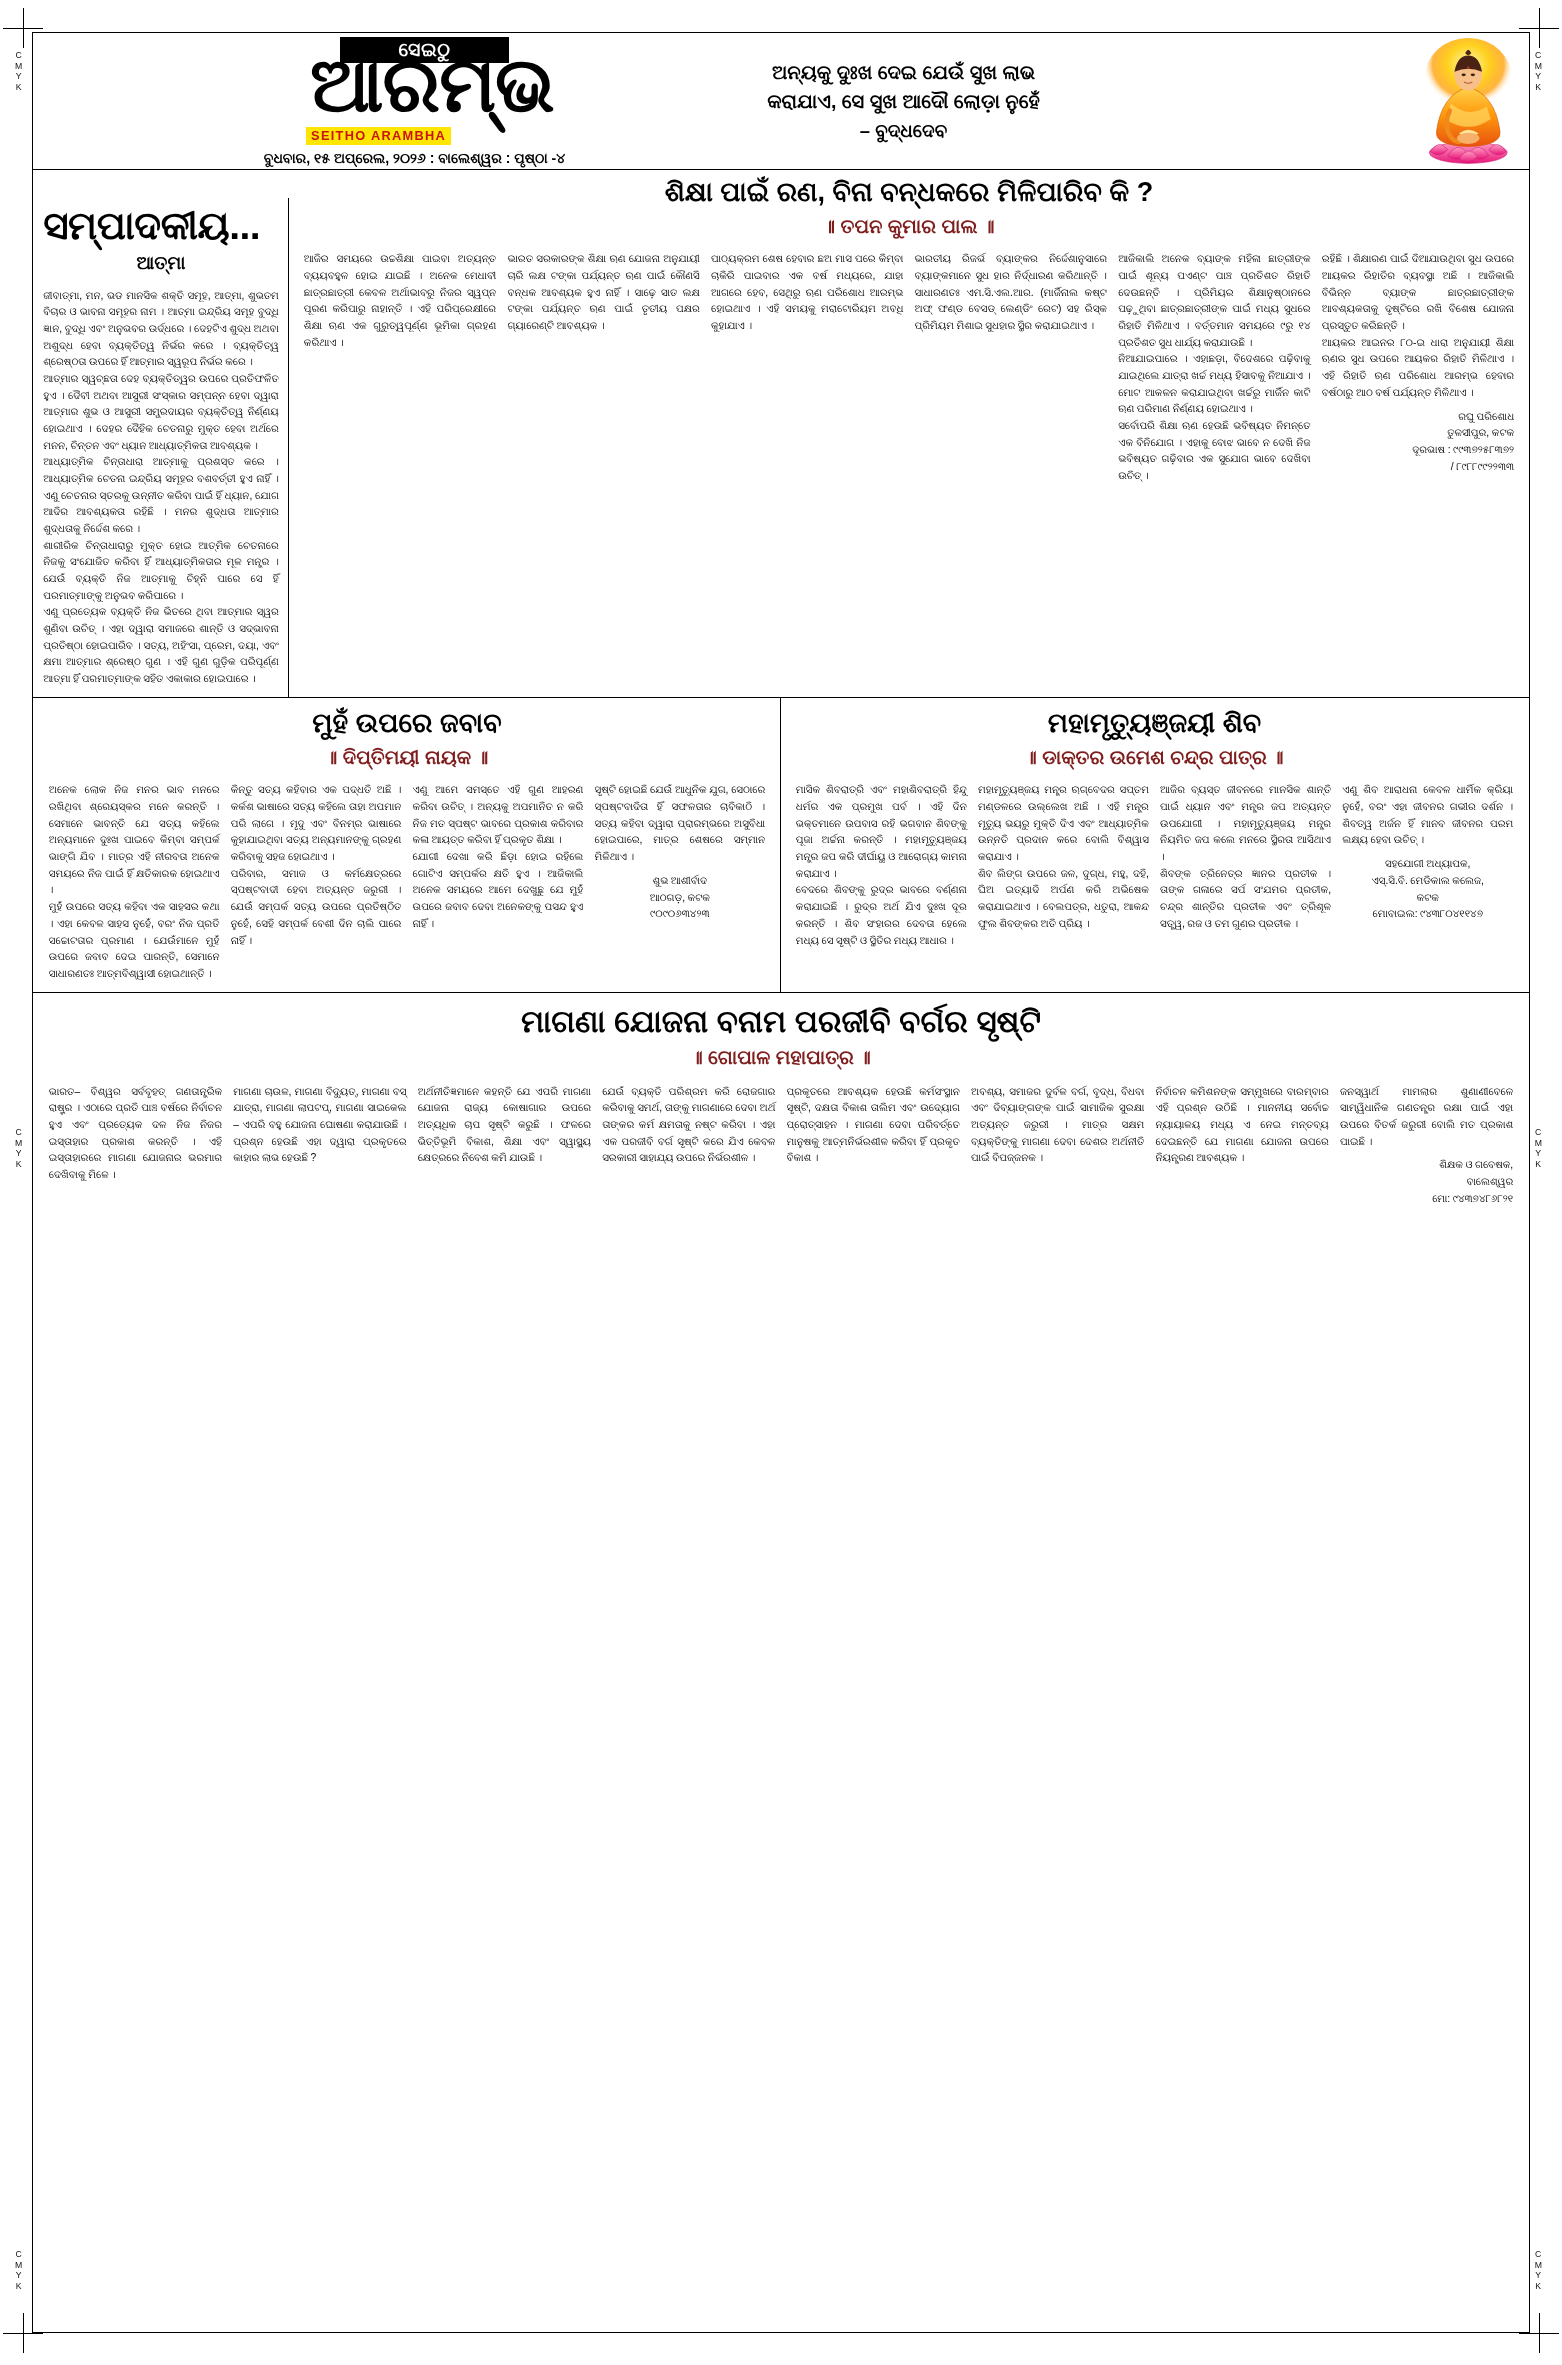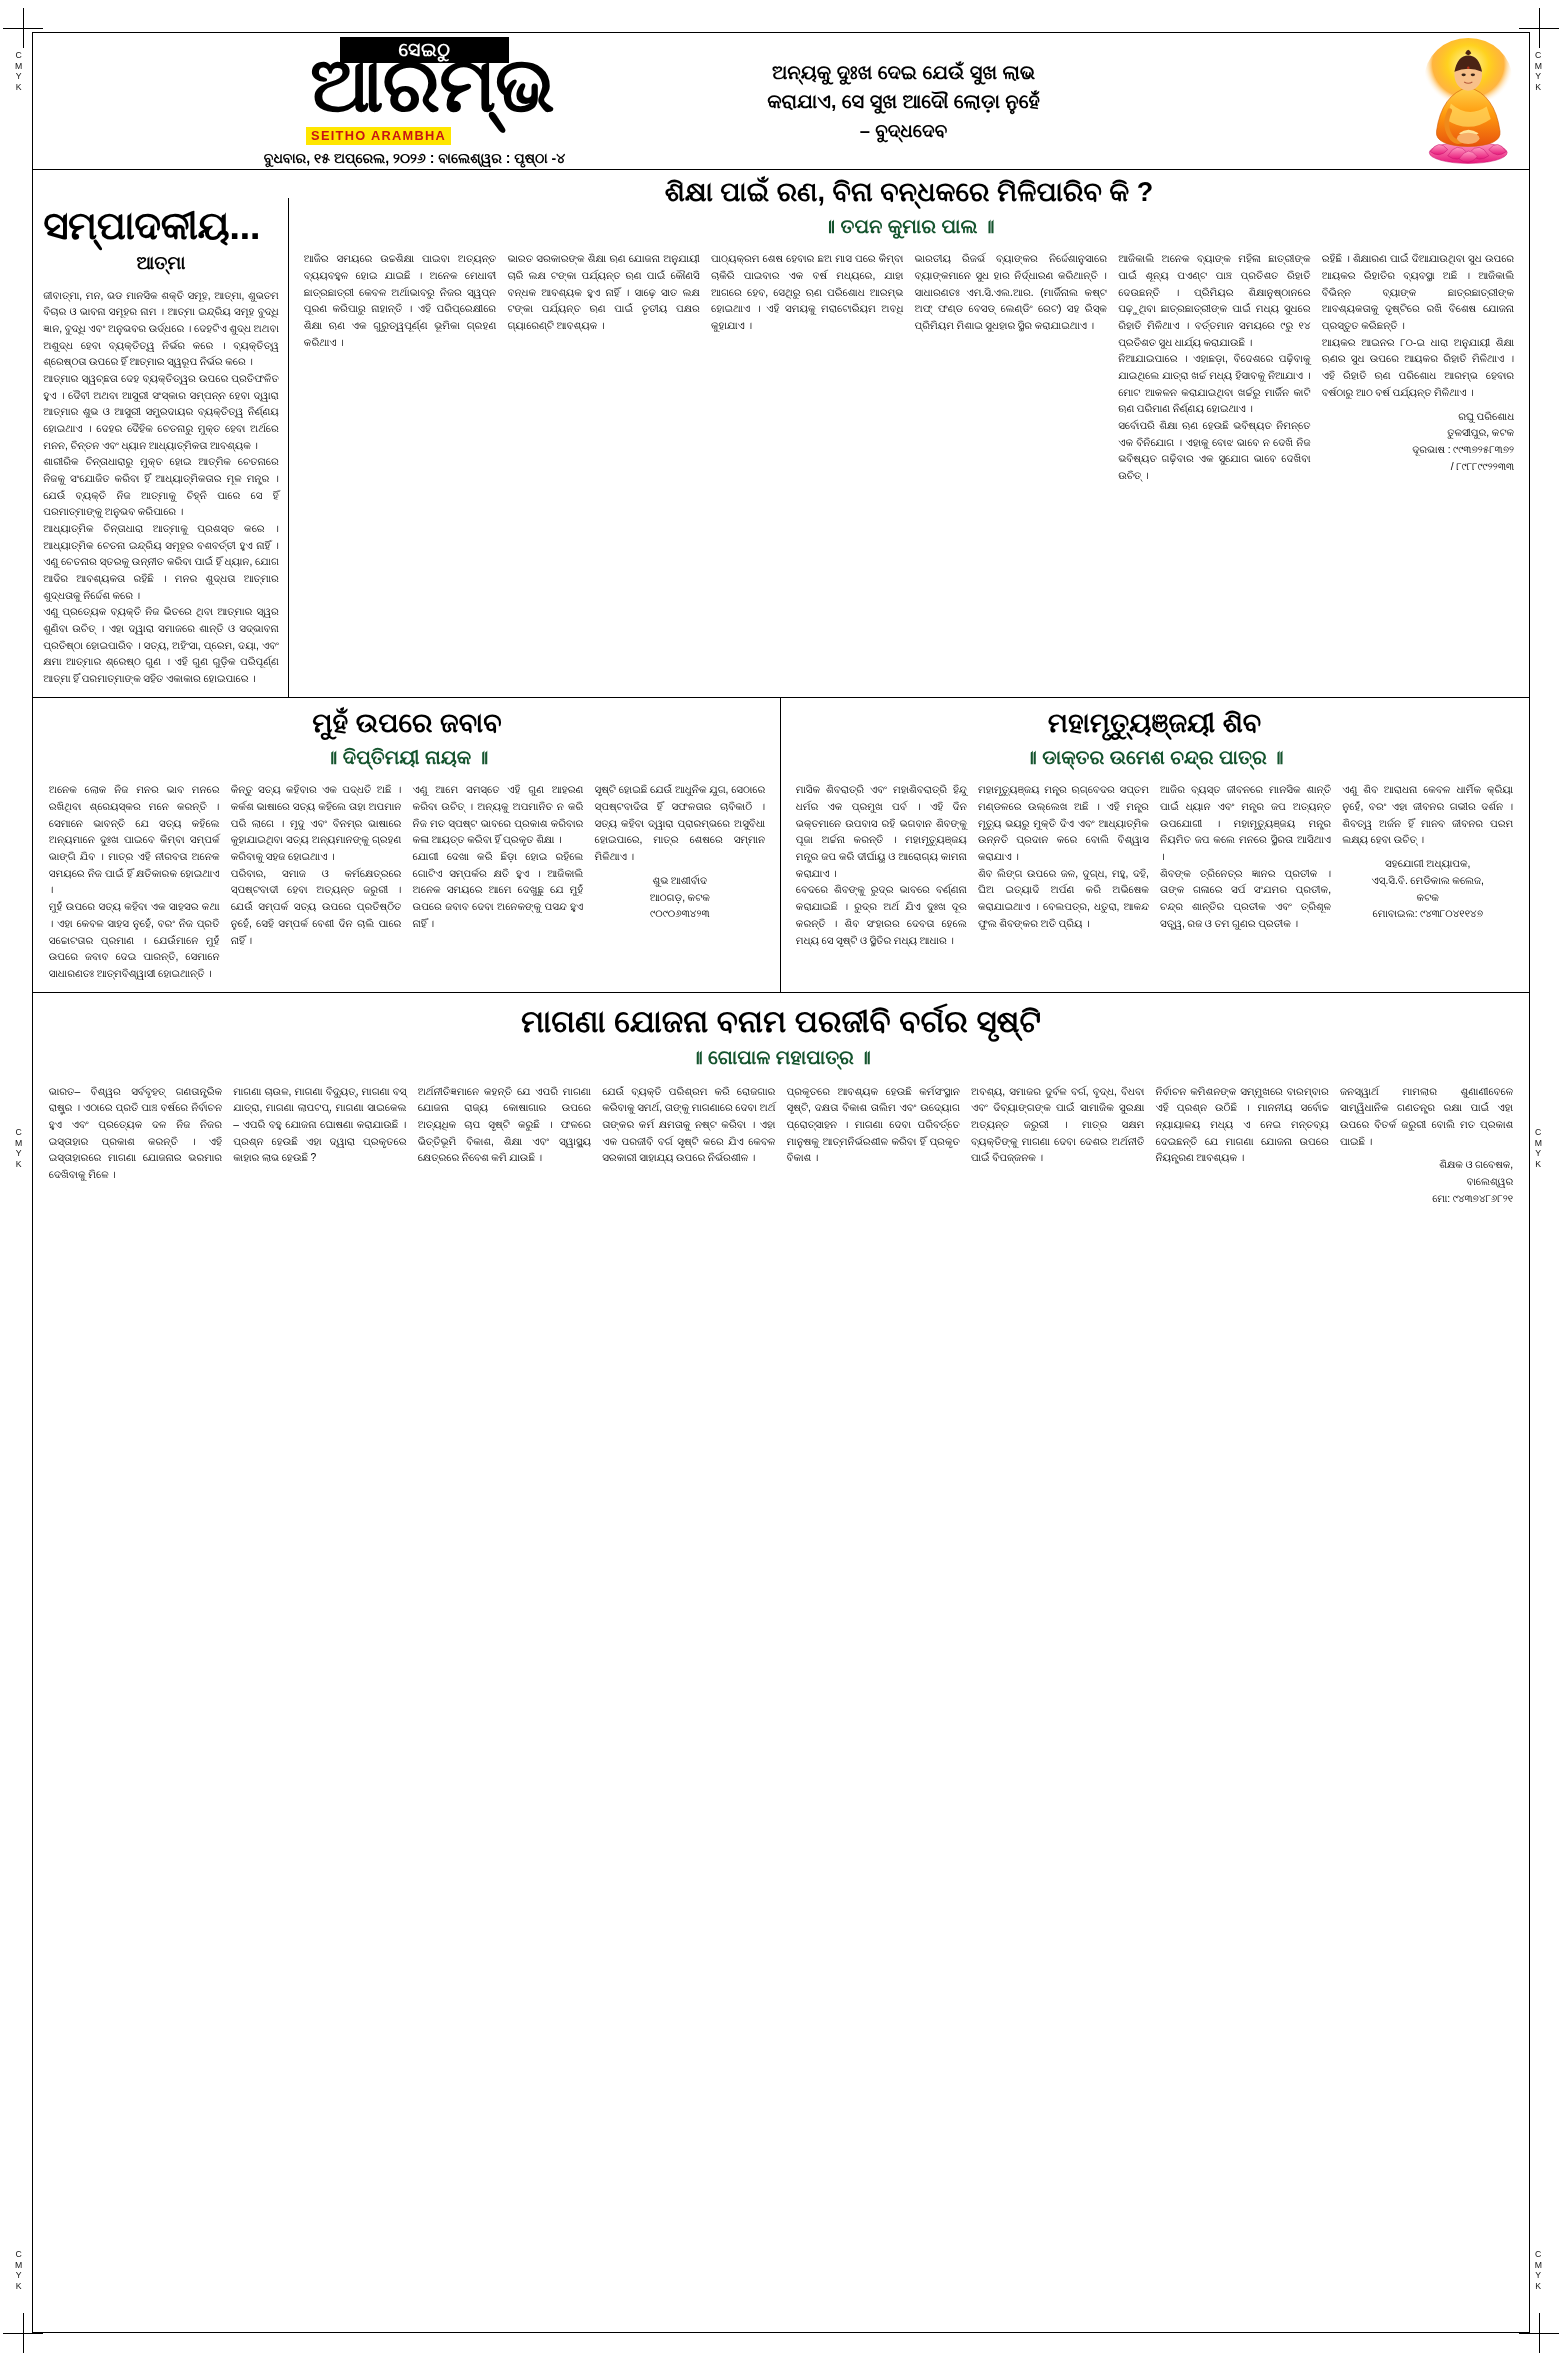--- a/index.html
+++ b/index.html
@@ -151,21 +151,21 @@
     font-weight: 700;
     text-align: center;
     color: #000;
     line-height: 1.1;
     white-space: nowrap;
   }
   .hl-byline {
     font-size: 19.5px;
     font-weight: 700;
     text-align: center;
-    color: #14532d;
+    color: #7f1d1d;
     margin-top: 7.2px;
   }
 
   .body-col {
     font-size: 10.3px;
     line-height: 1.62;
     text-align: justify;
     color: #000;
     hyphens: none;
     word-spacing: -0.3px;
@@ -265,22 +265,22 @@
     </div>
 
     <div style="display:flex; border-bottom:1.5px solid #000;">
 
       <div style="width:256px; padding:8.2px 9.2px 9.2px 10.2px; border-right:1px solid #000;margin-top:28px;">
         <div class="hl-editorial">ସମ୍ପାଦକୀୟ...</div>
         <div class="hl-sub">ଆତ୍ମା</div>
         <div style="margin-top:13.3px;" class="body-col">
           <p>ଜୀବାତ୍ମା, ମନ, ଭଡ ମାନସିକ ଶକ୍ତି ସମୂହ, ଆତ୍ମା, ଶୁଭତମ ବିଚାର ଓ ଭାବନା ସମୂହର ନାମ । ଆତ୍ମା ଇନ୍ଦ୍ରିୟ ସମୂହ ବୁଦ୍ଧି ଜ୍ଞାନ, ବୁଦ୍ଧି ଏବଂ ଅନୁଭବର ଉର୍ଦ୍ଧରେ । ଦେହଟିଏ ଶୁଦ୍ଧ ଅଥବା ଅଶୁଦ୍ଧ ହେବା ବ୍ୟକ୍ତିତ୍ୱ ନିର୍ଭର କରେ । ବ୍ୟକ୍ତିତ୍ୱ ଶ୍ରେଷ୍ଠତା ଉପରେ ହିଁ ଆତ୍ମାର ସ୍ୱରୂପ ନିର୍ଭର କରେ ।</p>
           <p>ଆତ୍ମାର ସ୍ୱଚ୍ଛତା ଦେହ ବ୍ୟକ୍ତିତ୍ୱର ଉପରେ ପ୍ରତିଫଳିତ ହୁଏ । ଦୈବୀ ଅଥବା ଆସୁରୀ ସଂସ୍କାର ସମ୍ପନ୍ନ ହେବା ଦ୍ୱାରା ଆତ୍ମାର ଶୁଭ ଓ ଆସୁରୀ ସମ୍ପ୍ରଦାୟର ବ୍ୟକ୍ତିତ୍ୱ ନିର୍ଣ୍ଣୟ ହୋଇଥାଏ । ଦେହର ଦୈହିକ ଚେତନାରୁ ମୁକ୍ତ ହେବା ଅର୍ଥରେ ମନନ, ଚିନ୍ତନ ଏବଂ ଧ୍ୟାନ ଆଧ୍ୟାତ୍ମିକତା ଆବଶ୍ୟକ ।</p>
+          <p>ଆଧ୍ୟାତ୍ମିକ ଚିନ୍ତାଧାରା ଆତ୍ମାକୁ ପ୍ରଶସ୍ତ କରେ । ଆଧ୍ୟାତ୍ମିକ ଚେତନା ଇନ୍ଦ୍ରିୟ ସମୂହର ବଶବର୍ତ୍ତୀ ହୁଏ ନାହିଁ । ଏଣୁ ଚେତନାର ସ୍ତରକୁ ଉନ୍ନୀତ କରିବା ପାଇଁ ହିଁ ଧ୍ୟାନ, ଯୋଗ ଆଦିର ଆବଶ୍ୟକତା ରହିଛି । ମନର ଶୁଦ୍ଧତା ଆତ୍ମାର ଶୁଦ୍ଧତାକୁ ନିର୍ଦ୍ଦେଶ କରେ ।</p>
           <p>ଶାରୀରିକ ଚିନ୍ତାଧାରାରୁ ମୁକ୍ତ ହୋଇ ଆତ୍ମିକ ଚେତନାରେ ନିଜକୁ ସଂଯୋଜିତ କରିବା ହିଁ ଆଧ୍ୟାତ୍ମିକତାର ମୂଳ ମନ୍ତ୍ର । ଯେଉଁ ବ୍ୟକ୍ତି ନିଜ ଆତ୍ମାକୁ ଚିହ୍ନି ପାରେ ସେ ହିଁ ପରମାତ୍ମାଙ୍କୁ ଅନୁଭବ କରିପାରେ ।</p>
-          <p>ଆଧ୍ୟାତ୍ମିକ ଚିନ୍ତାଧାରା ଆତ୍ମାକୁ ପ୍ରଶସ୍ତ କରେ । ଆଧ୍ୟାତ୍ମିକ ଚେତନା ଇନ୍ଦ୍ରିୟ ସମୂହର ବଶବର୍ତ୍ତୀ ହୁଏ ନାହିଁ । ଏଣୁ ଚେତନାର ସ୍ତରକୁ ଉନ୍ନୀତ କରିବା ପାଇଁ ହିଁ ଧ୍ୟାନ, ଯୋଗ ଆଦିର ଆବଶ୍ୟକତା ରହିଛି । ମନର ଶୁଦ୍ଧତା ଆତ୍ମାର ଶୁଦ୍ଧତାକୁ ନିର୍ଦ୍ଦେଶ କରେ ।</p>
           <p>ଏଣୁ ପ୍ରତ୍ୟେକ ବ୍ୟକ୍ତି ନିଜ ଭିତରେ ଥିବା ଆତ୍ମାର ସ୍ୱର ଶୁଣିବା ଉଚିତ୍ । ଏହା ଦ୍ୱାରା ସମାଜରେ ଶାନ୍ତି ଓ ସଦ୍ଭାବନା ପ୍ରତିଷ୍ଠା ହୋଇପାରିବ । ସତ୍ୟ, ଅହିଂସା, ପ୍ରେମ, ଦୟା, ଏବଂ କ୍ଷମା ଆତ୍ମାର ଶ୍ରେଷ୍ଠ ଗୁଣ । ଏହି ଗୁଣ ଗୁଡ଼ିକ ପରିପୂର୍ଣ୍ଣ ଆତ୍ମା ହିଁ ପରମାତ୍ମାଙ୍କ ସହିତ ଏକାକାର ହୋଇପାରେ ।</p>
         </div>
       </div>
 
       <div style="flex:1; padding:8.2px 9.2px 9.2px 9.2px;">
         <div class="hl-main">ଶିକ୍ଷା ପାଇଁ ରଣ, ବିନା ବନ୍ଧକରେ ମିଳିପାରିବ କି ?</div>
         <div class="hl-byline">॥ ତପନ କୁମାର ପାଲ ॥</div>
 
         <div class="cols" style="margin-top:13.3px;">
           <div class="col body-col" style="width:16.666%;">

